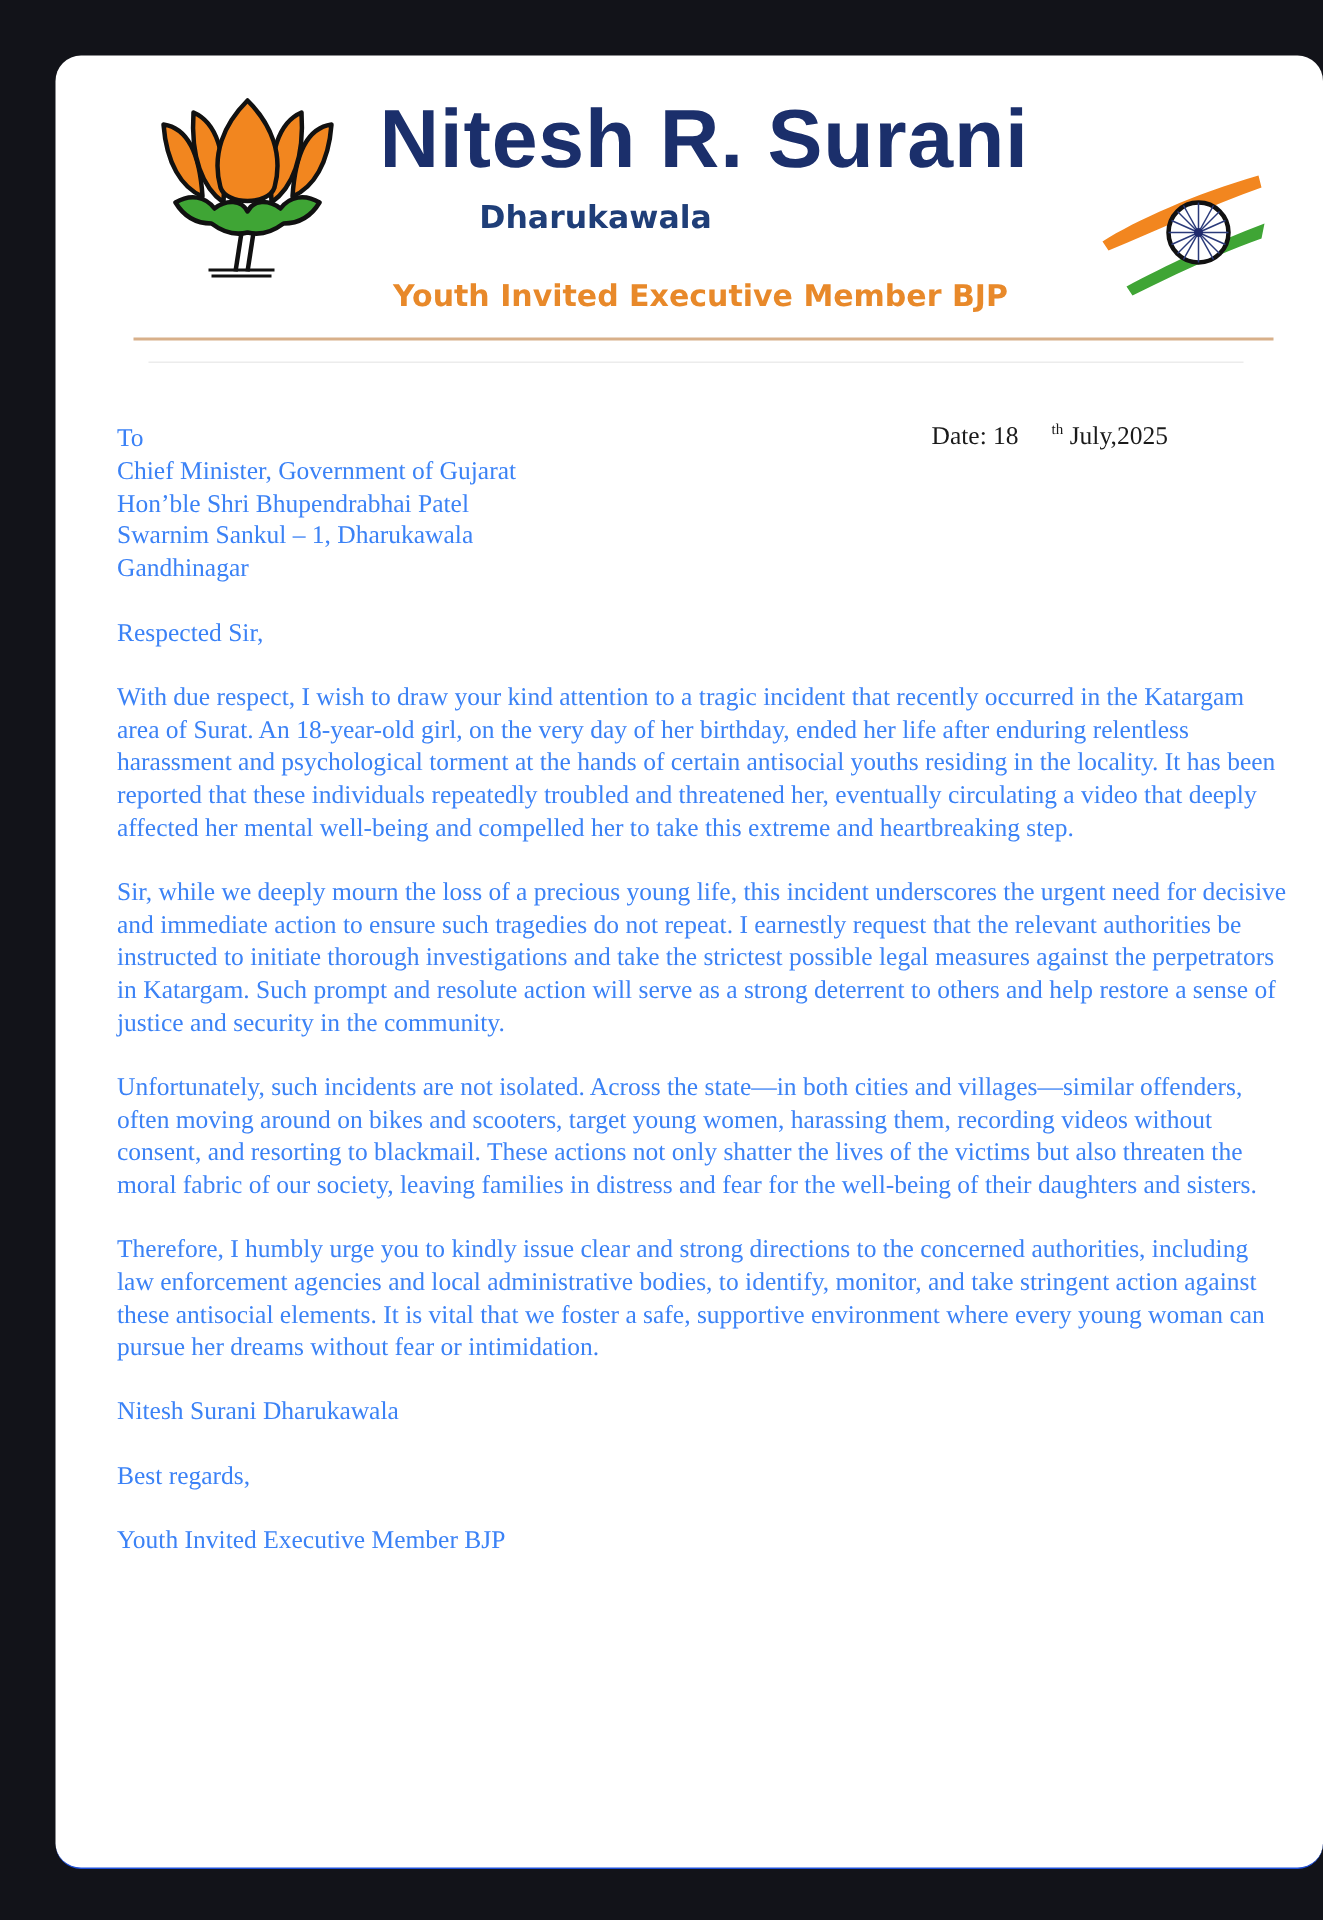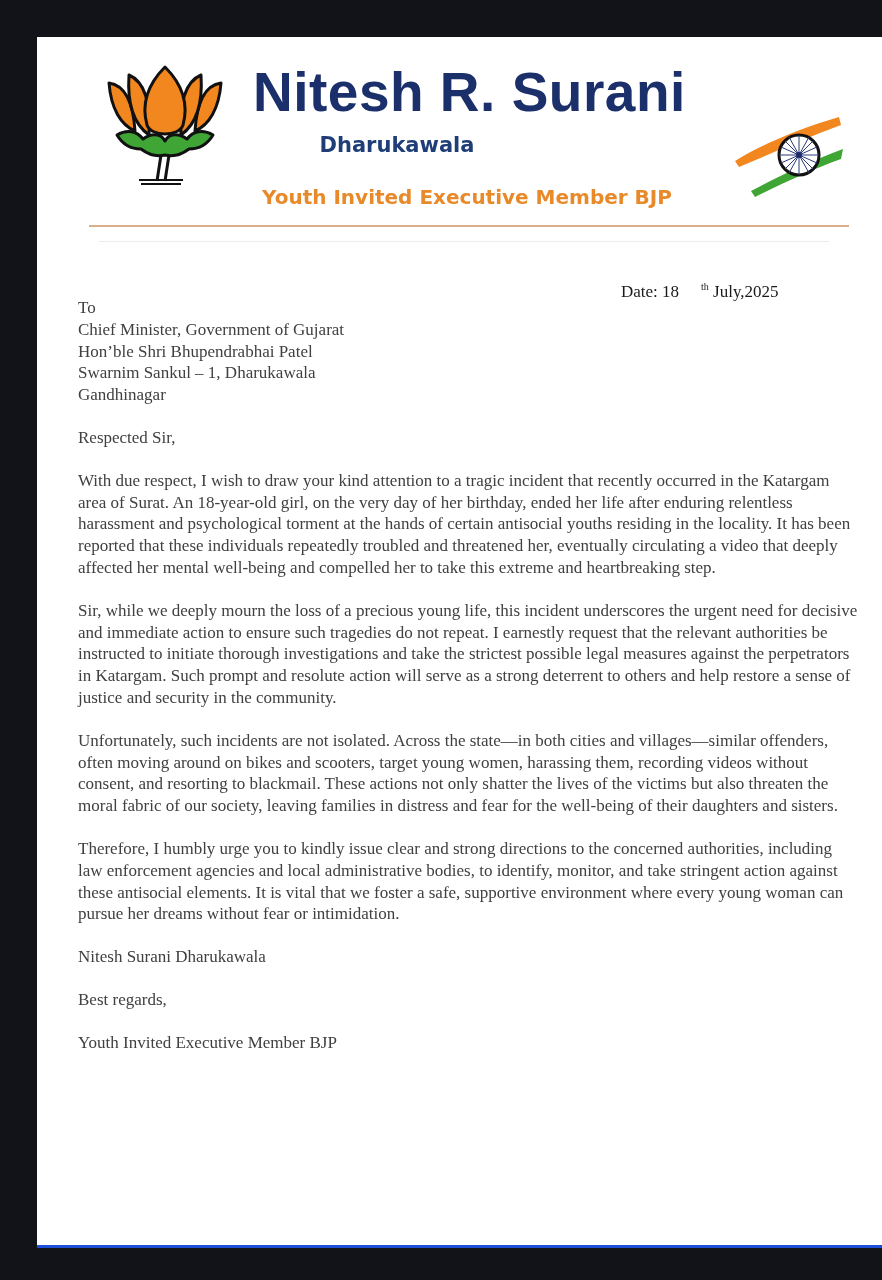--- a/index.html
+++ b/index.html
@@ -8,21 +8,22 @@
     background: #121319;
     position: relative;
     overflow: hidden;
     font-family: "Liberation Serif", serif;
   }
   .page {
     position: absolute;
     left: 37px; top: 37px;
     width: 845px; height: 1208px;
     background: #ffffff;
-    border-bottom: 3px solid #1d4ed8;
+    border-bottom: 1px solid #1d4ed8;
+    border-radius: 17px;
   }
   .logo {
     position: absolute; left: 66px; top: 22px;
     width: 124px; height: 128px;
   }
   .name-title {
     position: absolute; left: 216px; top: 22px;
     font-family: "Liberation Sans", sans-serif;
     font-weight: bold; font-size: 55px; line-height: 66px;
     color: #1b2f6b; letter-spacing: 0.5px;
@@ -54,21 +55,21 @@
     position: absolute; left: 62px; top: 204px; width: 730px;
     height: 1px; background: #ececec;
   }
   .date {
     position: absolute; left: 584px; top: 244px;
     font-size: 17px; color: #1a1a1a; white-space: nowrap;
   }
   .date sup { font-size: 10px; margin-left: 22px; }
   .body-text {
     position: absolute; left: 41px; top: 244px; width: 780px;
-    font-size: 17px; line-height: 21.8px; color: #404040; margin-top: 16px;
+    font-size: 17px; line-height: 21.8px; color: #3b82f6;
   }
   .addr div { white-space: nowrap; }
   .salutation { margin-top: 21px; }
   p { margin: 0; }
   .para { margin-top: 21px; }
   .closing { margin-top: 21px; }
 </style>
 </head>
 <body>
 

